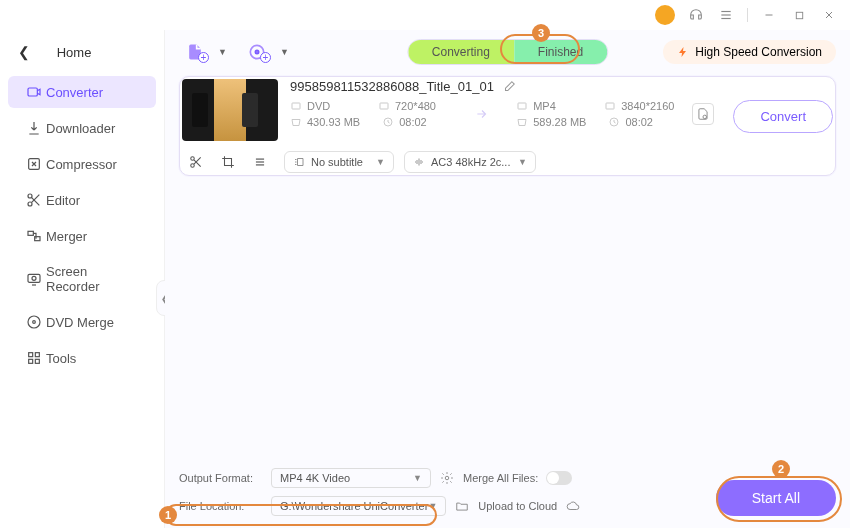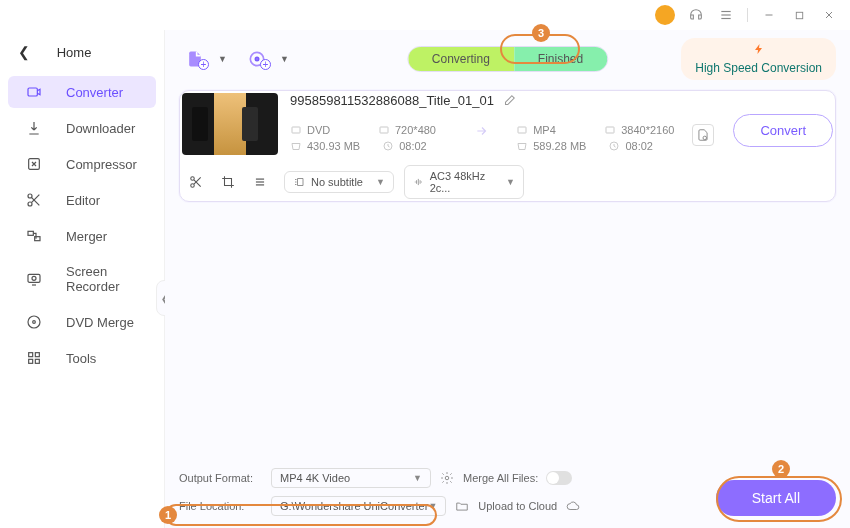--- a/index.html
+++ b/index.html
@@ -9,48 +9,48 @@
 .titlebar .tb-icon { width: 18px; height: 18px; display: flex; align-items: center; justify-content: center; cursor: pointer; color: #777; }
 .titlebar .avatar { width: 20px; height: 20px; border-radius: 50%; background: #f5a623; display: flex; align-items: center; justify-content: center; color: #fff; font-size: 11px; }
 .titlebar .sep { width: 1px; height: 14px; background: #ddd; }
 
 .app { display: flex; height: 498px; }
 
 .sidebar { width: 165px; background: #ffffff; padding: 8px 0; border-right: 1px solid #f1f1f1; position: relative; }
 .home-row { display: flex; align-items: center; gap: 14px; padding: 6px 18px; margin-bottom: 10px; cursor: pointer; }
 .home-row .chev { font-size: 14px; color: #333; }
 .home-row .label { font-size: 13px; color: #333; padding-left: 13px; }
-.nav-item { display: flex; align-items: center; gap: 24px; padding: 8px 18px; margin: 4px 8px; border-radius: 6px; cursor: pointer; font-size: 13px; color: #555; }
+.nav-item { display: flex; align-items: center; gap: 4px; padding: 8px 18px; margin: 4px 8px; border-radius: 6px; cursor: pointer; font-size: 13px; color: #555; }
 .nav-item.active { background: #ece6ff; color: #6b4fff; }
 .nav-item .ni-icon { width: 16px; height: 16px; display: flex; align-items: center; justify-content: center; color: inherit; }
 .collapse-handle { position: absolute; right: -10px; top: 250px; width: 18px; height: 36px; background: #fbfbff; border: 1px solid #eee; border-radius: 8px 0 0 8px; display: flex; align-items: center; justify-content: center; font-size: 10px; color: #888; cursor: pointer; }
 
 .main { flex: 1; background: #fbfbff; display: flex; flex-direction: column; padding: 8px 14px; position: relative; }
 
 .topbar { display: flex; align-items: center; gap: 8px; position: relative; }
 .add-btn { display: flex; align-items: center; gap: 0; cursor: pointer; padding: 4px 6px; border-radius: 6px; }
 .add-btn svg { width: 20px; height: 20px; }
 .add-btn .caret { font-size: 9px; color: #666; margin-left: 2px; }
 
 .seg { margin-left: auto; margin-right: auto; position: absolute; left: 50%; transform: translateX(-50%); display: flex; border: 1px solid #e3def5; border-radius: 16px; overflow: hidden; background: #fff; }
 .seg-btn { padding: 5px 24px; font-size: 12px; color: #555; cursor: pointer; background: #bef264; }
 .seg-btn.finished { background: #86efac; position: relative; }
 .seg-finished-highlight { position: absolute; border: 2px solid #e4883e; border-radius: 18px; pointer-events: none; }
 
-.high-speed { margin-left: auto; background: #fff3ea; color: #0f766e; border-radius: 14px; padding: 5px 14px; font-size: 12px; display: flex; align-items: center; gap: 6px; cursor: pointer; flex-direction: column; }
+.high-speed { margin-left: auto; background: #fff3ea; color: #000000; border-radius: 14px; padding: 5px 14px; font-size: 12px; display: flex; align-items: center; gap: 6px; cursor: pointer; }
 
 .card { margin-top: 10px; border: 1px solid #e4def5; border-radius: 10px; background: #fff; padding: 2px; box-shadow: 0 0 0 1px rgba(107,79,255,0.03); }
 .card-row1 { display: flex; gap: 12px; align-items: flex-start; }
 .thumb { width: 96px; height: 62px; background: #1a1a1a; border-radius: 4px; position: relative; overflow: hidden; }
 .thumb::before { content: ""; position: absolute; left: 32px; top: 0; width: 32px; height: 100%; background: linear-gradient(#eec17a, #c6933f); }
 .thumb::after { content: ""; position: absolute; left: 10px; top: 14px; width: 16px; height: 34px; background: #101010; border-radius: 2px; box-shadow: 50px 0 0 #2b2b2b; }
 
 .meta { flex: 1; }
 .title-row { display: flex; align-items: center; gap: 8px; font-size: 13px; color: #333; }
-.meta-grid { display: flex; gap: 18px; margin-top: 16px; }
+.meta-grid { display: flex; gap: 18px; margin-top: 6px; align-items: center; }
 .meta-col { display: flex; flex-direction: column; gap: 4px; font-size: 11px; color: #888; }
 .meta-col .m-row { display: flex; align-items: center; gap: 22px; }
 .m-item { display: flex; align-items: center; gap: 5px; min-width: 66px; }
 .m-item svg { width: 12px; height: 12px; opacity: .7; }
 .arrow { color: #c9bff5; font-size: 18px; padding: 0 6px; }
 .gear-box { width: 22px; height: 22px; border: 1px solid #ddd; border-radius: 4px; display: flex; align-items: center; justify-content: center; cursor: pointer; }
 
 .convert-btn { border: 1px solid #b9a6ff; color: #7a5cff; background: #fff; border-radius: 18px; padding: 8px 26px; font-size: 13px; cursor: pointer; margin-top: 21px; }
 
 .card-row2 { display: flex; align-items: center; gap: 10px; margin-top: 10px; }
@@ -355,21 +355,21 @@
               </svg>
             </span>
         </div>
         <div class="dd" style="width:110px">
           <svg width="12" height="12" viewBox="0 0 24 24" fill="none" stroke="#888" stroke-width="1.8">
               <path d="M4 7h3M4 12h3M4 17h3M9 5h11v14H9z"></path>
             </svg>
           <span>No subtitle</span>
           <span class="caret">▼</span>
         </div>
-        <div class="dd" style="width:120px">
+        <div class="dd" style="width:132px">
           <svg width="12" height="12" viewBox="0 0 24 24" fill="none" stroke="#888" stroke-width="1.8">
               <path d="M4 12h2M8 8v8M12 5v14M16 8v8M20 12h-2"></path>
             </svg>
           <span>AC3 48kHz 2c...</span>
           <span class="caret">▼</span>
         </div>
       </div>
     </div>
 
     <div class="footer">

